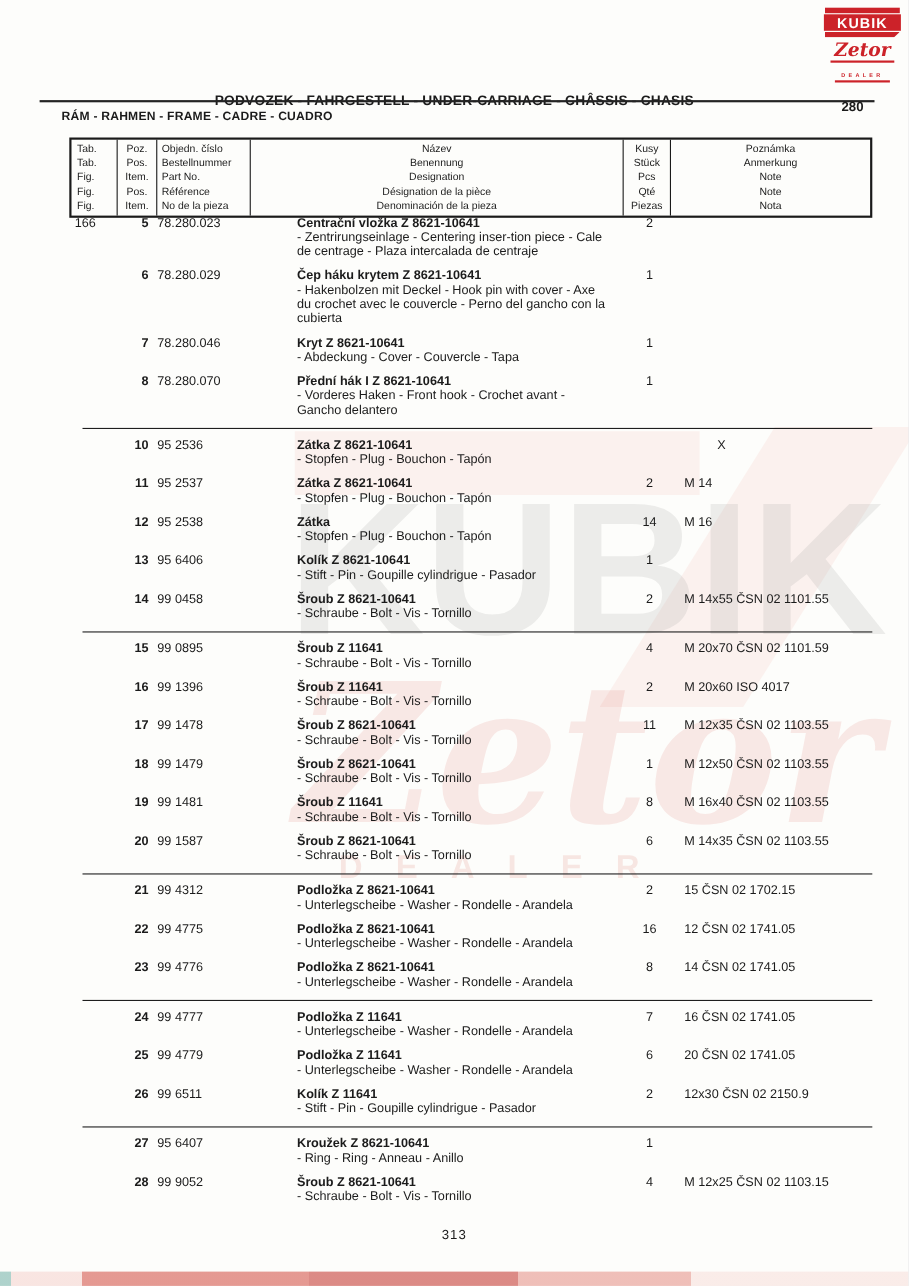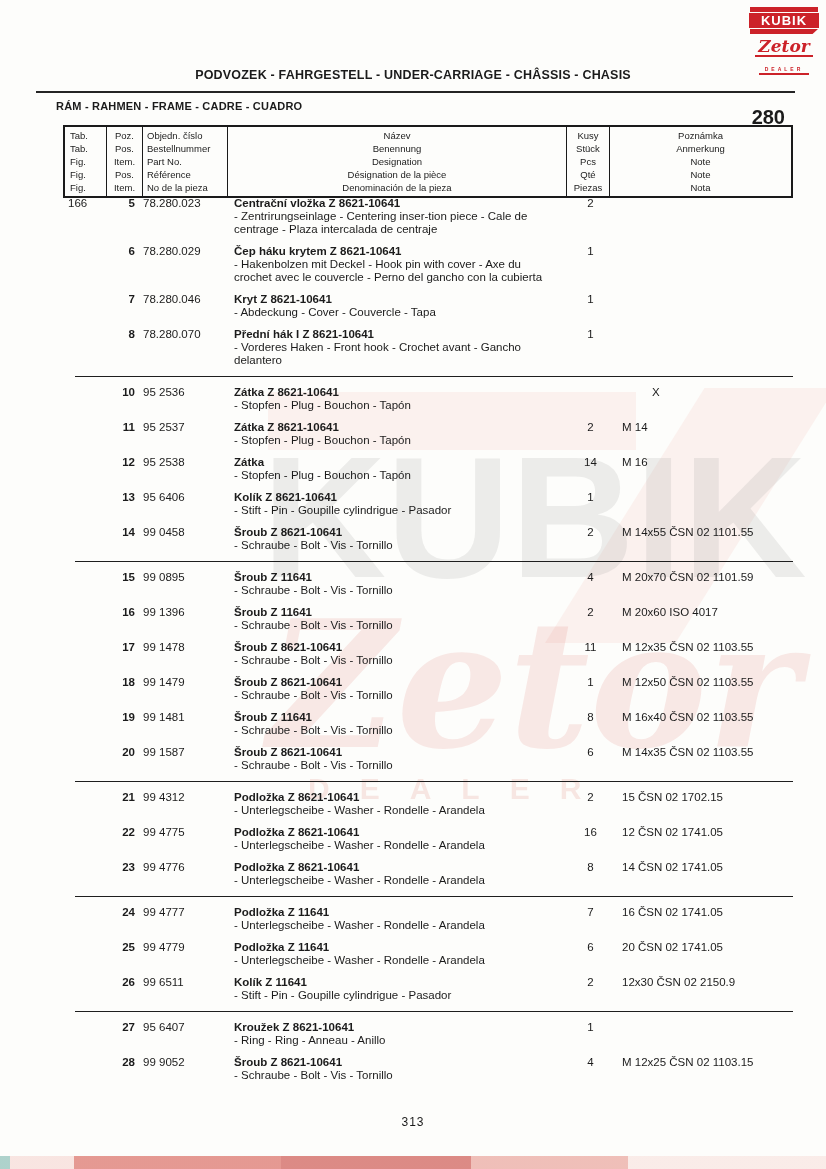--- a/index.html
+++ b/index.html
@@ -31,24 +31,24 @@
 
   
   .logo { position:absolute; top:7px; right:7px; width:70px; text-align:center; z-index:3; }
   .logo .bar { height:5px; background:#cc2229; margin:0 1px 1px 1px; }
   .logo .bar.b2 { margin-top:1px; clip-path:polygon(0 0,100% 0,92% 100%,0 100%); }
   .logo .brand { background:#cc2229; color:#fff; font-weight:bold; font-size:13px; line-height:15px; letter-spacing:1px; }
   .logo .zetor { color:#cc2229; font-family:"DejaVu Serif", serif; font-style:italic; font-weight:bold; font-size:17px; line-height:18px; margin-top:2px; border-bottom:2px solid #cc2229; display:inline-block; padding:0 3px 0 3px; }
   .logo .dealer { color:#cc2229; font-size:5px; font-weight:bold; letter-spacing:3px; line-height:6px; border-bottom:2px solid #cc2229; display:inline-block; padding:0 6px 1px 6px; }
 
   
-  .title-main { top:68px; left:0; width:100%; text-align:center; font-weight:bold; font-size:12.5px; letter-spacing:0.2px; }
+  .title-main { top:84px; left:0; width:100%; text-align:center; font-weight:bold; font-size:12.5px; letter-spacing:0.2px; }
   .title-rule { top:91px; left:36px; width:759px; border-top:2px solid #242424; }
   .title-sub  { top:100px; left:56px; font-weight:bold; font-size:11px; letter-spacing:0.2px; }
-  .section-number { top:106px; right:41px; font-weight:bold; font-size:20px; }
+  .section-number { top:90px; right:41px; font-weight:bold; font-size:12px; }
 
   
   .thead {
     top:125px; left:63px; width:730px;
     border:2px solid #1a1a1a;
     display:grid; grid-template-columns:42px 36px 85px 339px 43px 1fr;
     font-size:9.5px; line-height:13px;
     background:transparent;
   }
   .thead .hc { padding:2px 3px; border-right:1.5px solid #1a1a1a; }
@@ -59,21 +59,21 @@
   .hc.h-name{ text-align:center; }
   .hc.h-qty { text-align:center; padding-right:3px; }
   .hc.h-note{ text-align:center; }
 
   
   .tbody { top:197px; left:63px; width:730px; font-size:11.5px; line-height:13px; }
   .row { display:grid; grid-template-columns:44px 36px 85px 341px 43px 1fr; margin-bottom:9px; align-items:start; }
   .c-tab { padding-left:5px; }
   .c-pos { text-align:right; padding-right:8px; font-weight:bold; }
   .c-no  { padding-right:6px; }
-  .c-name{ padding-left:6px; padding-right:16px; }
+  .c-name{ padding-left:6px; padding-right:16px;margin-left:36px; }
   .c-name .b { font-weight:bold; }
   .c-qty { text-align:center; }
   .c-note{ padding-left:10px; white-space:nowrap; }
   .c-note.note-x { padding-left:40px; }
   .sep { border-top:1.8px solid #1e1e1e; margin:1px 0 9px 12px; }
 
   .page-number { top:1115px; left:0; width:100%; text-align:center; font-size:12px; letter-spacing:1px; }
 </style>
 </head>
 <body>

